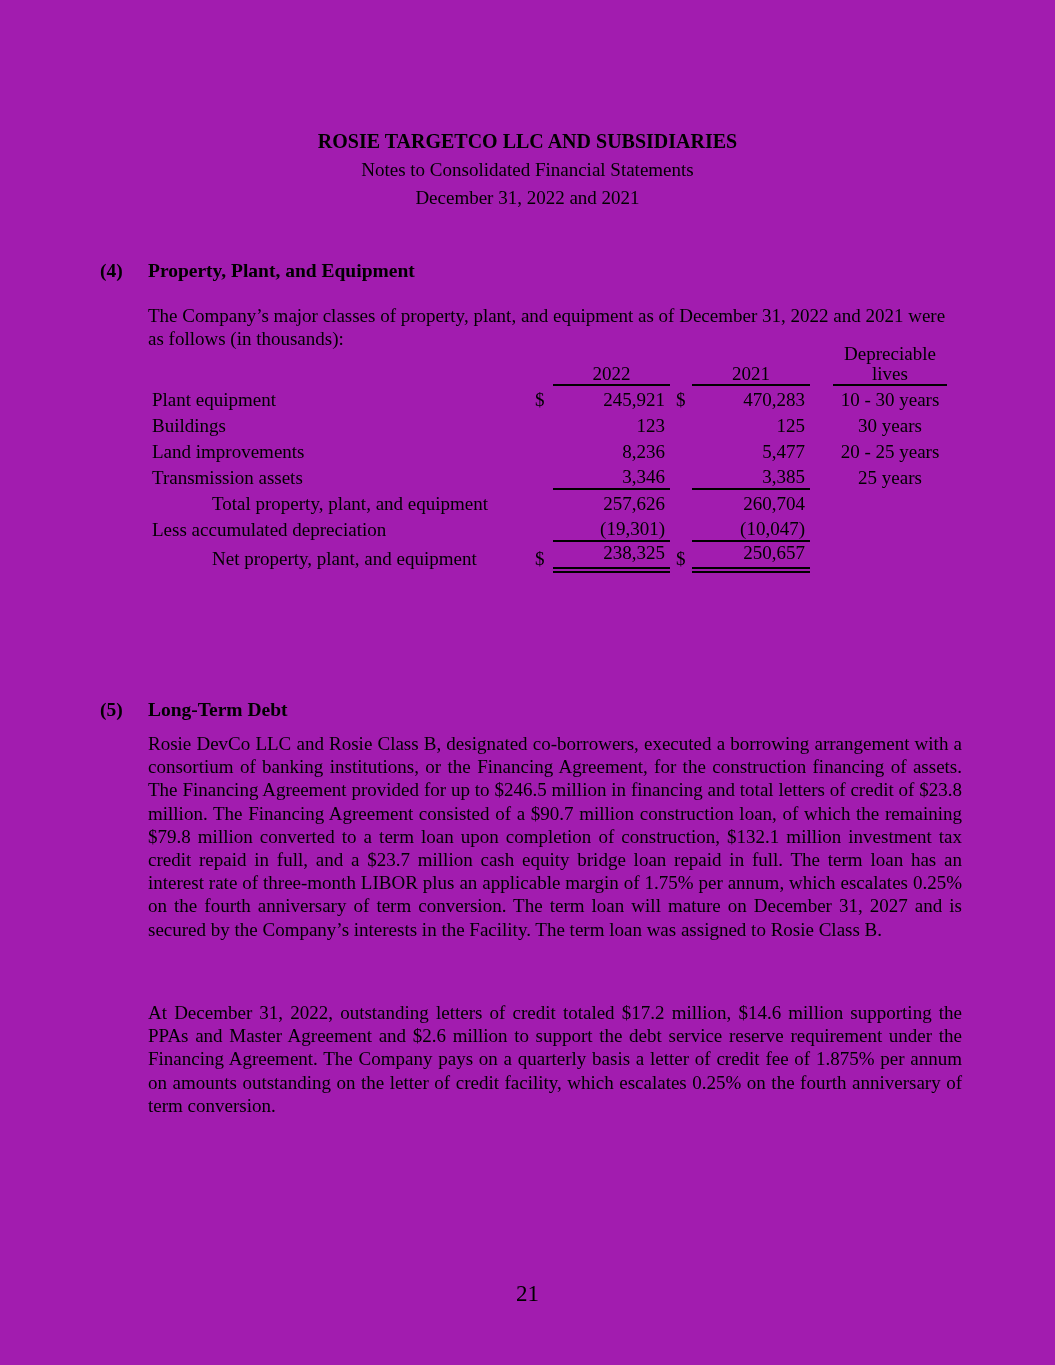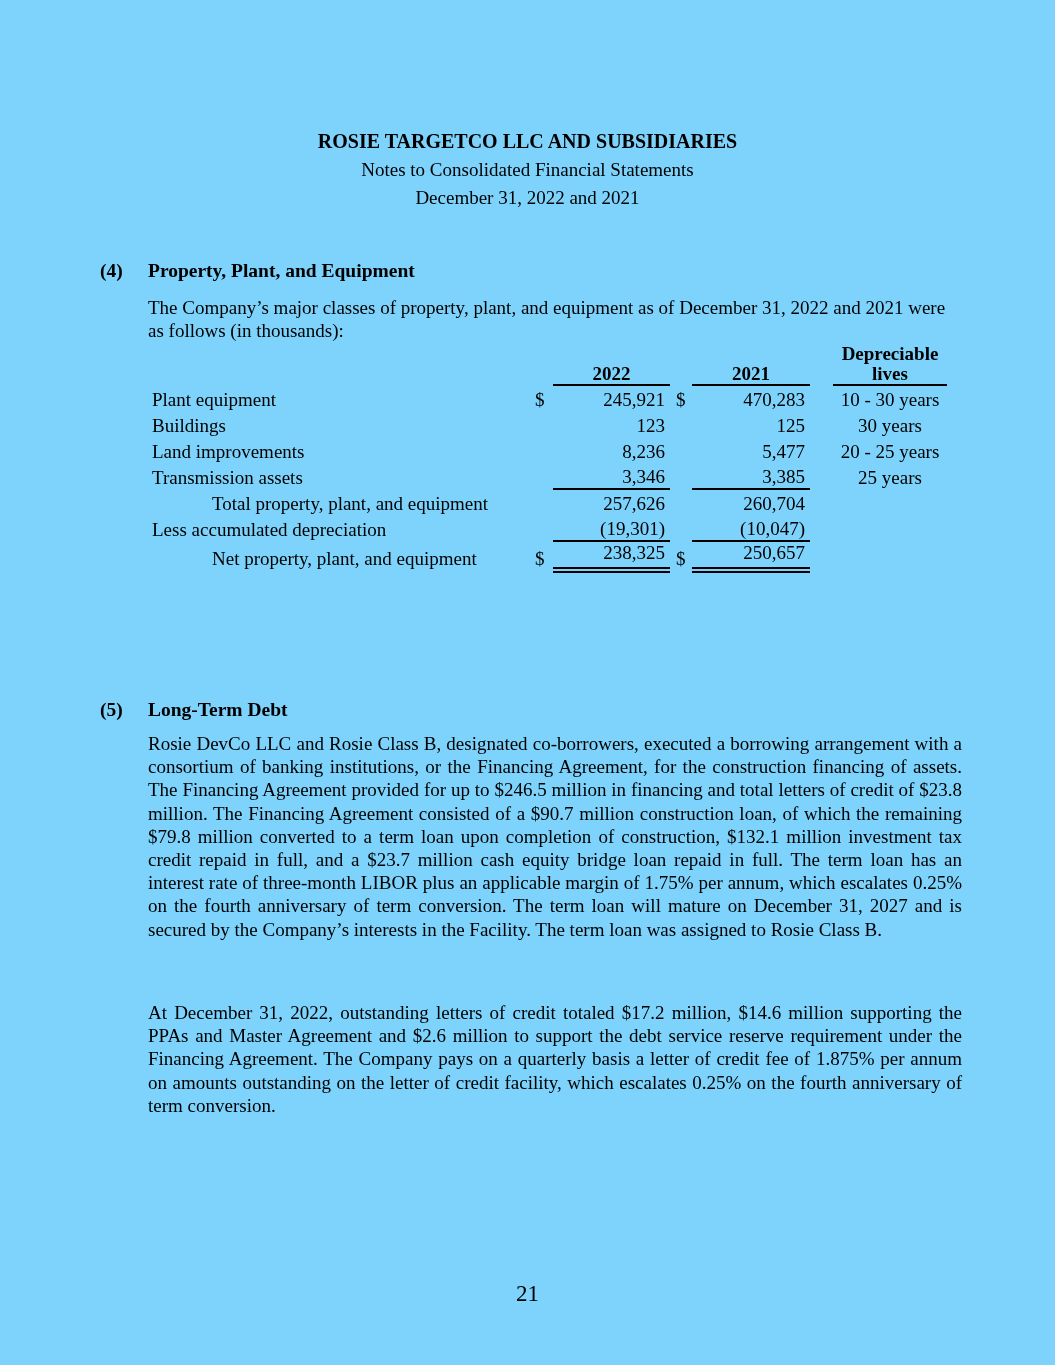--- a/index.html
+++ b/index.html
@@ -2,21 +2,21 @@
 <html><head>
 <meta charset="utf-8">
 <style>
   * { box-sizing: border-box; }
   html, body { margin: 0; padding: 0; background: #ffffff; }
   .page {
     position: relative;
     width: 1055px;
     height: 1365px;
     margin: 0 auto;
-    background: #7dd3fc;
+    background: #a21caf;
     color: #000000;
     font-family: "Liberation Serif", "DejaVu Serif", serif;
     font-size: 19px;
   }
 
   
   .doc-header {
     position: absolute;
     top: 127px; left: 0; width: 100%;
     text-align: center;
@@ -40,41 +40,41 @@
 
   
   .para {
     position: absolute;
     left: 148px;
     width: 814px;
     line-height: 23.2px;
     margin: 0;
   }
   .just { text-align: justify; }
-  .intro-para { top: 296px; }
+  .intro-para { top: 304px; }
   .note-para  { top: 610px; line-height: 25.5px; }
   .p1 { top: 732px; }
   .p2 { top: 1001px; }
   .it { font-style: italic; }
 
   
   .fin-table {
     position: absolute;
     top: 341px; left: 152px;
     border-collapse: collapse;
     font-size: 19px;
   }
   .fin-table td, .fin-table th {
     padding: 0;
     vertical-align: bottom;
     height: 26px;
     font-weight: normal;
     white-space: nowrap;
   }
-  .fin-table tr.hdr th { height: 44px; font-weight: bold; line-height: 20px; }
+  .fin-table tr.hdr th { height: 44px; font-weight: normal; line-height: 20px; }
   .hcol { border-bottom: 2px solid #000; text-align: center; }
   td.lbl  { text-align: left; }
   td.lbl.indent { padding-left: 60px; }
   td.cur  { text-align: left; }
   td.val  { text-align: right; padding-right: 5px; }
   td.lives{ text-align: center; }
   td.rule    { border-bottom: 2px solid #000; }
   td.dblrule { border-bottom: 6px double #000; padding-bottom: 3px; }
 
   

